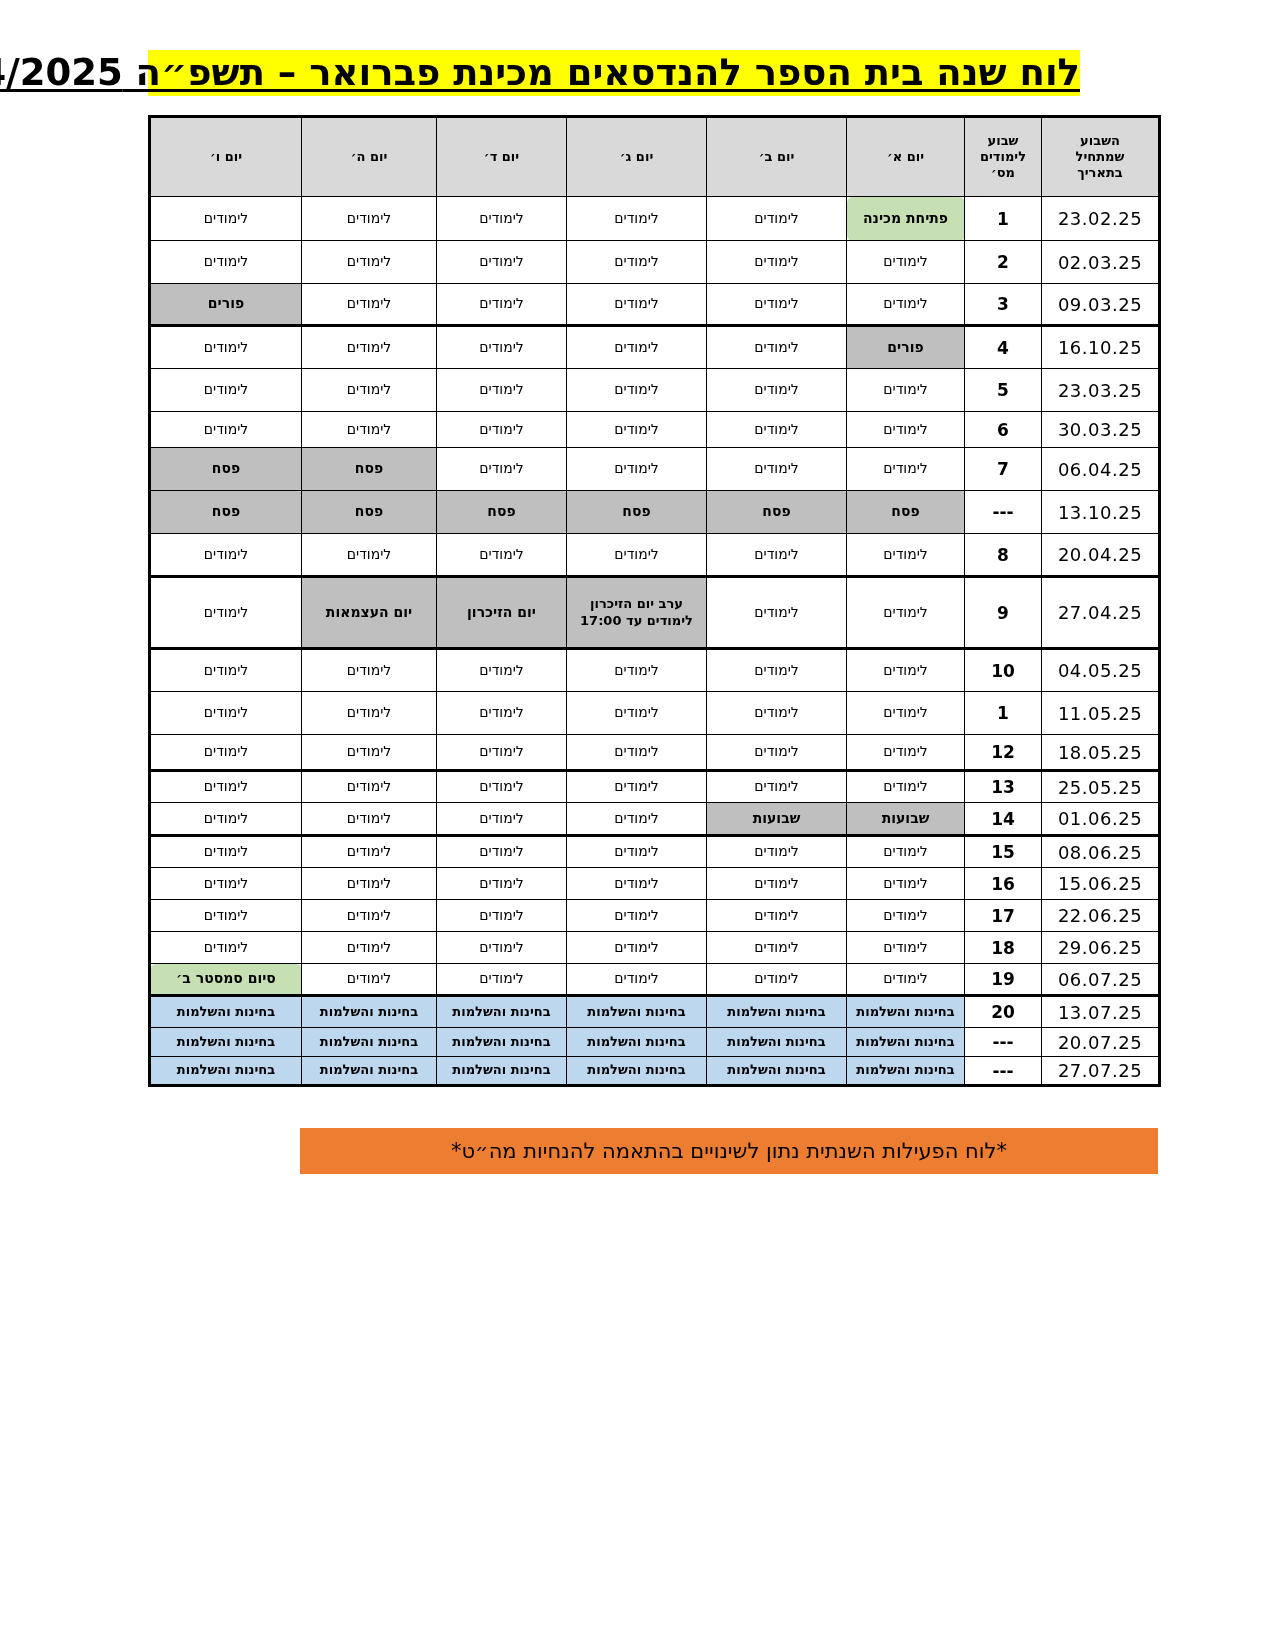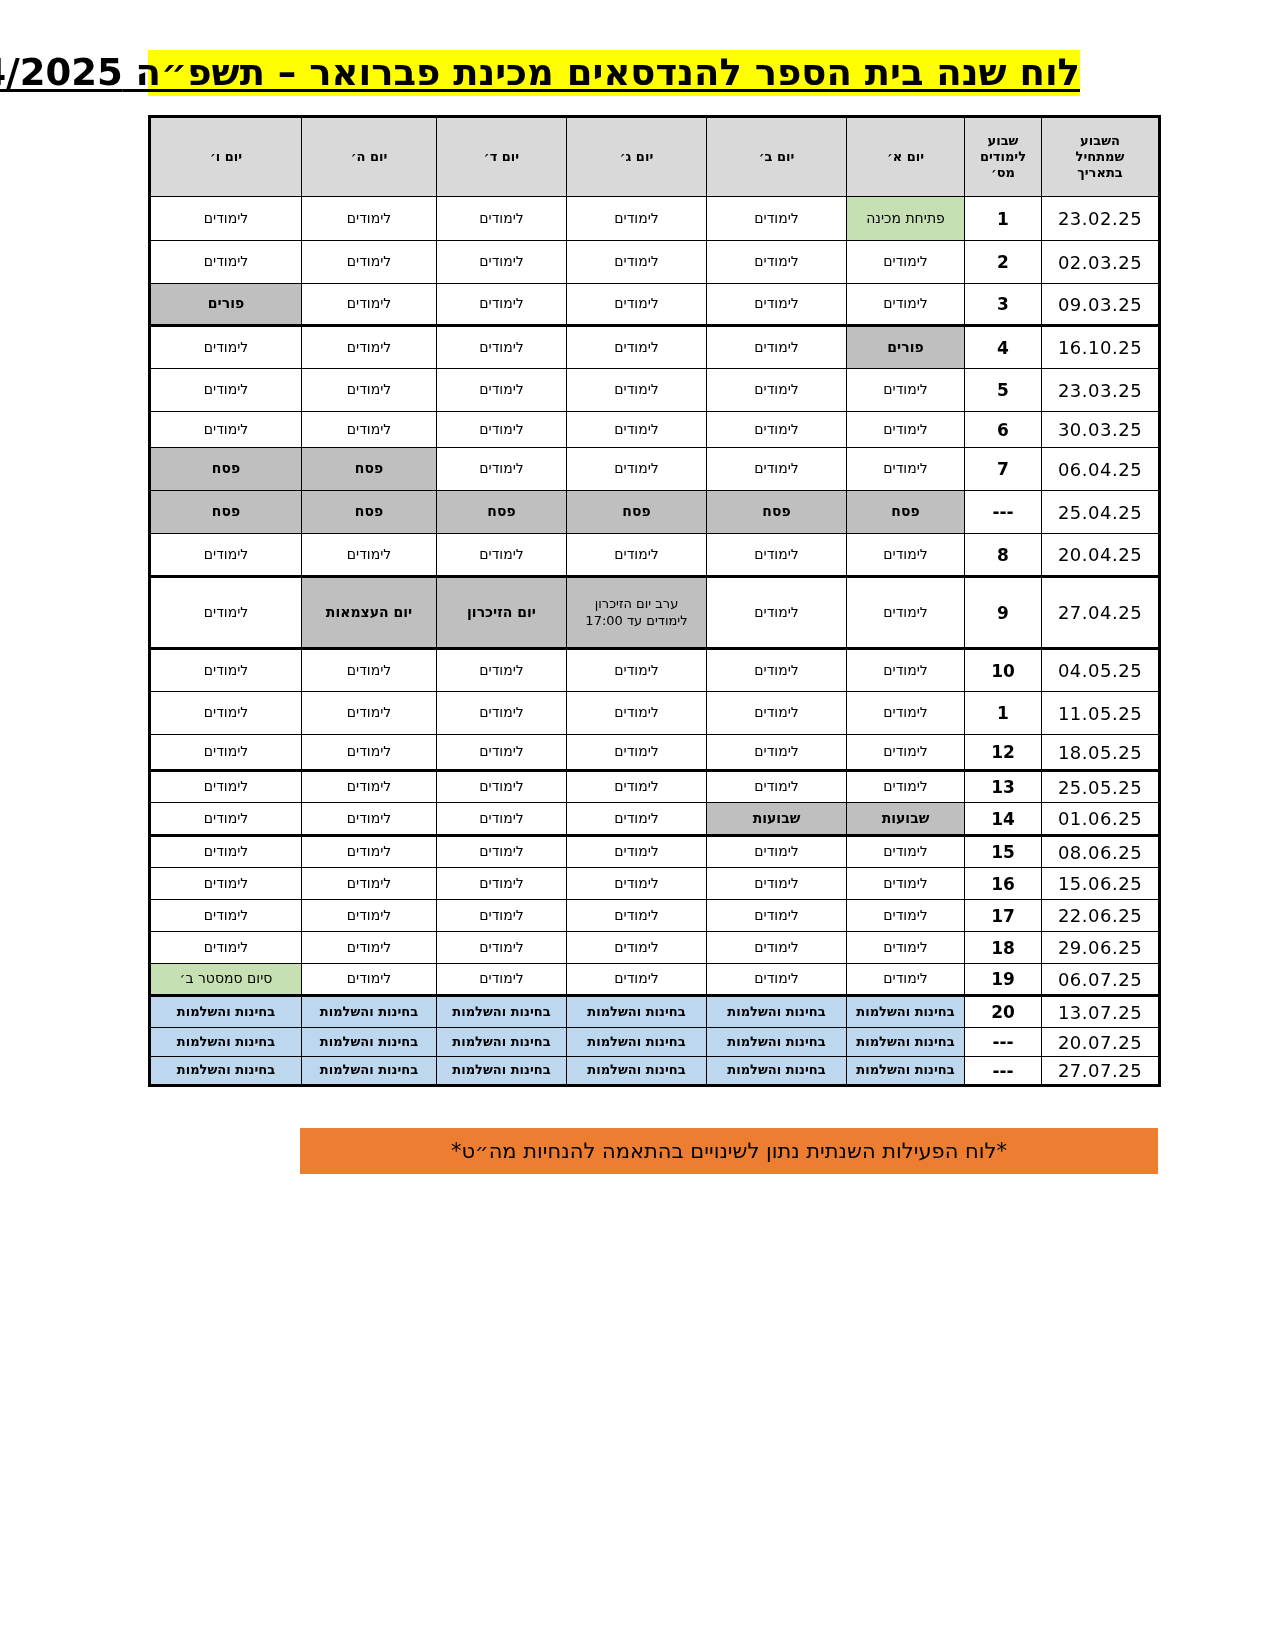--- a/index.html
+++ b/index.html
@@ -57,23 +57,23 @@
   td{font-size:14px;}
   td.date-cell{
     font-size:18px;
     font-weight:400;
     letter-spacing:0.5px;
   }
   td.week-cell{font-size:17px;font-weight:bold;}
   td.day-cell{white-space:pre-line;line-height:1.25;}
   td.study{background:#ffffff;font-weight:normal;}
   td.gray{background:var(--c-holiday-gray);font-weight:bold;}
-  td.green{background:var(--c-event-green);font-weight:normal;}
+  td.green{background:var(--c-event-green);font-weight:bold;border-radius:6px;}
   td.blue{background:var(--c-exam-blue);font-weight:bold;font-size:13px;}
-  td.multiline{font-size:13px;font-weight:normal;margin-left:37px;}
+  td.multiline{font-size:13px;font-weight:bold;margin-left:37px;}
   tr.thick-top td{border-top-width:3px;}
   .footnote-banner{
     position:absolute;
     top:1128px;left:300px;width:858px;height:46px;
     background:var(--c-banner-orange);
     font-size:21px;font-weight:normal;
     text-align:center;line-height:46px;
     white-space:nowrap;
   }
 </style>
@@ -176,21 +176,21 @@
         <td class="date-cell">06.04.25</td>
         <td class="week-cell">7</td>
         <td class="day-cell study">לימודים</td>
         <td class="day-cell study">לימודים</td>
         <td class="day-cell study">לימודים</td>
         <td class="day-cell study">לימודים</td>
         <td class="day-cell gray">פסח</td>
         <td class="day-cell gray">פסח</td>
       </tr>
       <tr style="height: 43px;">
-        <td class="date-cell">25.04.25</td>
+        <td class="date-cell">13.10.25</td>
         <td class="week-cell">---</td>
         <td class="day-cell gray">פסח</td>
         <td class="day-cell gray">פסח</td>
         <td class="day-cell gray">פסח</td>
         <td class="day-cell gray">פסח</td>
         <td class="day-cell gray">פסח</td>
         <td class="day-cell gray">פסח</td>
       </tr>
       <tr style="height: 43px;">
         <td class="date-cell">20.04.25</td>

